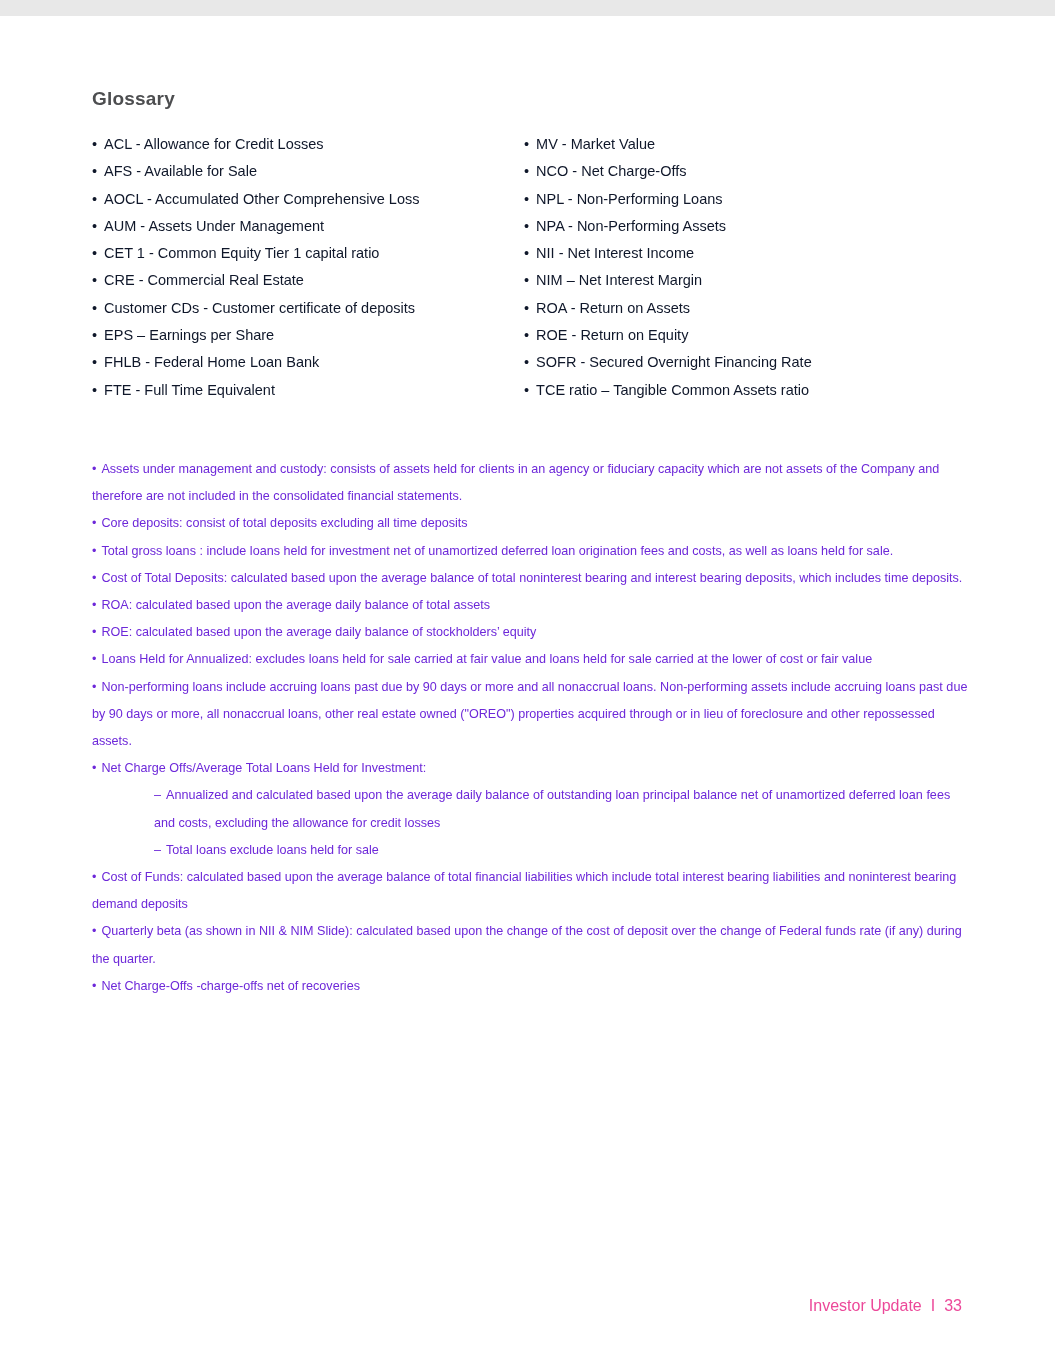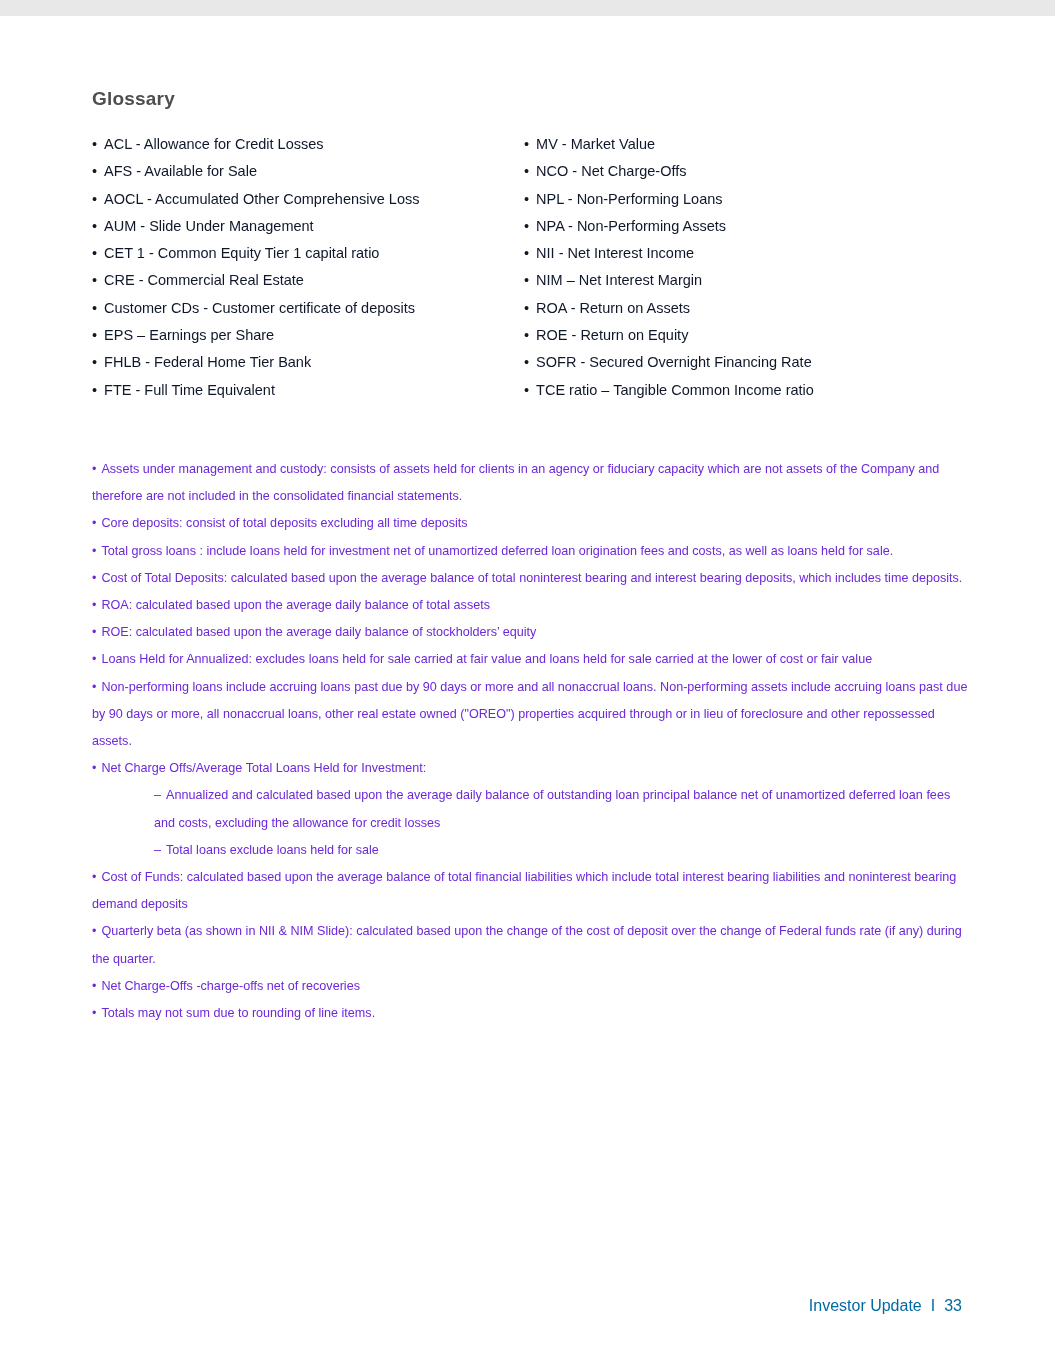--- a/index.html
+++ b/index.html
@@ -62,21 +62,21 @@
   .note .marker { margin-right: 5px; }
   .note.sub { padding-left: 62px; }
   .footer {
     position: absolute;
     right: 93px;
     top: 1281px;
     display: flex;
     align-items: baseline;
     gap: 9px;
     font-size: 16px;
-    color: #0369a1;
+    color: #ec4899;
   }
   .bottom-bar {
     position: absolute;
     left: 0;
     bottom: 0;
     width: 100%;
     height: 8px;
     background: #2d9cdb;
   }
 </style>
@@ -97,41 +97,41 @@
 
         <li class="term">
           <span class="marker">•</span><span class="term-text">AFS - Available for Sale</span>
         </li>
 
         <li class="term">
           <span class="marker">•</span><span class="term-text">AOCL - Accumulated Other Comprehensive Loss</span>
         </li>
 
         <li class="term">
-          <span class="marker">•</span><span class="term-text">AUM - Slide Under Management</span>
+          <span class="marker">•</span><span class="term-text">AUM - Assets Under Management</span>
         </li>
 
         <li class="term">
           <span class="marker">•</span><span class="term-text">CET 1 - Common Equity Tier 1 capital ratio</span>
         </li>
 
         <li class="term">
           <span class="marker">•</span><span class="term-text">CRE - Commercial Real Estate</span>
         </li>
 
         <li class="term">
           <span class="marker">•</span><span class="term-text">Customer CDs - Customer certificate of deposits</span>
         </li>
 
         <li class="term">
           <span class="marker">•</span><span class="term-text">EPS – Earnings per Share</span>
         </li>
 
         <li class="term">
-          <span class="marker">•</span><span class="term-text">FHLB - Federal Home Tier Bank</span>
+          <span class="marker">•</span><span class="term-text">FHLB - Federal Home Loan Bank</span>
         </li>
 
         <li class="term">
           <span class="marker">•</span><span class="term-text">FTE - Full Time Equivalent</span>
         </li>
       </ul>
 
     <ul class="term-list right">
 
         <li class="term">
@@ -164,21 +164,21 @@
 
         <li class="term">
           <span class="marker">•</span><span class="term-text">ROE - Return on Equity</span>
         </li>
 
         <li class="term">
           <span class="marker">•</span><span class="term-text">SOFR - Secured Overnight Financing Rate</span>
         </li>
 
         <li class="term">
-          <span class="marker">•</span><span class="term-text">TCE ratio – Tangible Common Income ratio</span>
+          <span class="marker">•</span><span class="term-text">TCE ratio – Tangible Common Assets ratio</span>
         </li>
       </ul>
 
   </div>
 
   <div class="notes">
 
       <p class="note">
         <span class="marker">•</span><span class="note-text">Assets under management and custody: consists of assets held for clients in an agency or fiduciary capacity which are not assets of the Company and therefore are not included in the consolidated financial statements.</span>
       </p>
@@ -229,23 +229,20 @@
       </p>
 
       <p class="note">
         <span class="marker">•</span><span class="note-text">Quarterly beta (as shown in NII &amp; NIM Slide): calculated based upon the change of the cost of deposit over the change of Federal funds rate (if any) during the quarter.</span>
       </p>
 
       <p class="note">
         <span class="marker">•</span><span class="note-text">Net Charge-Offs -charge-offs net of recoveries</span>
       </p>
 
-      <p class="note">
-        <span class="marker">•</span><span class="note-text">Totals may not sum due to rounding of line items.</span>
-      </p>
     </div>
 
   <div class="footer">
     <span>Investor Update</span>
     <span>I</span>
     <span>33</span>
   </div>
 
   <div class="bottom-bar" style="background: rgb(45, 156, 219);"></div>
 

